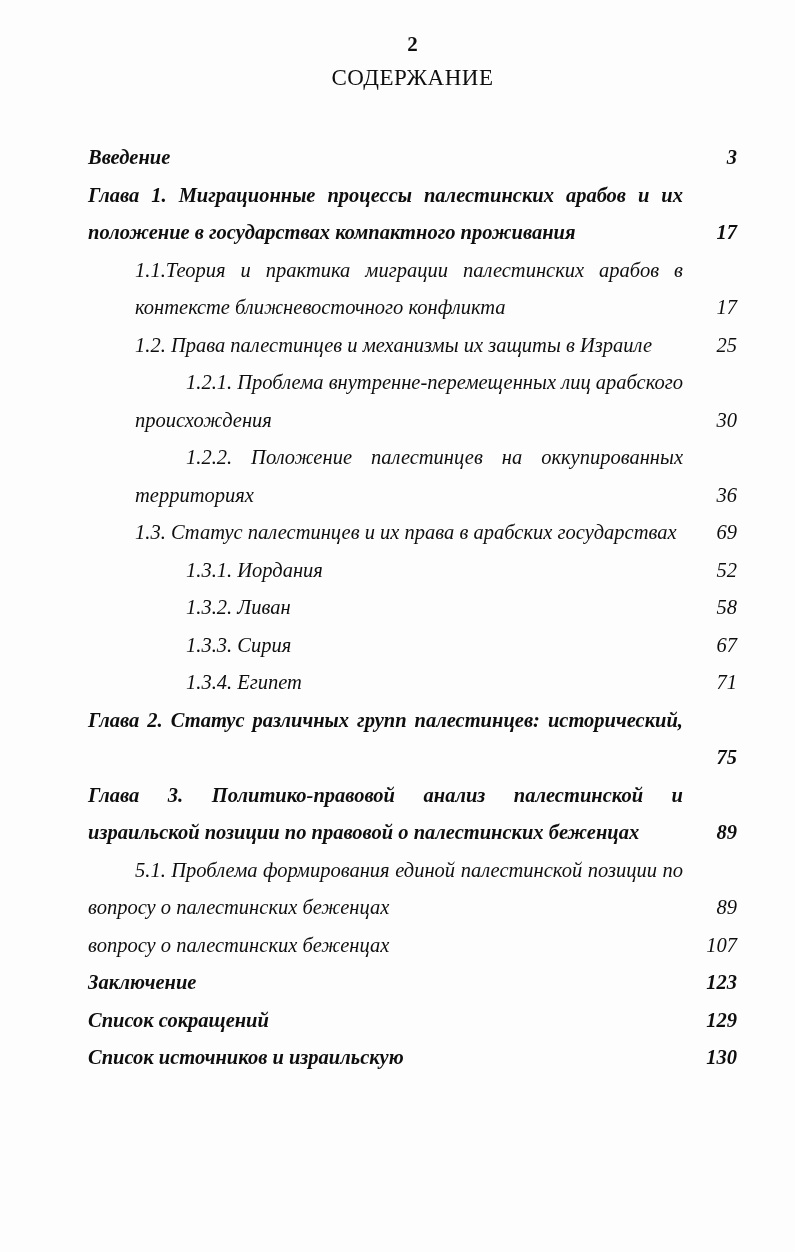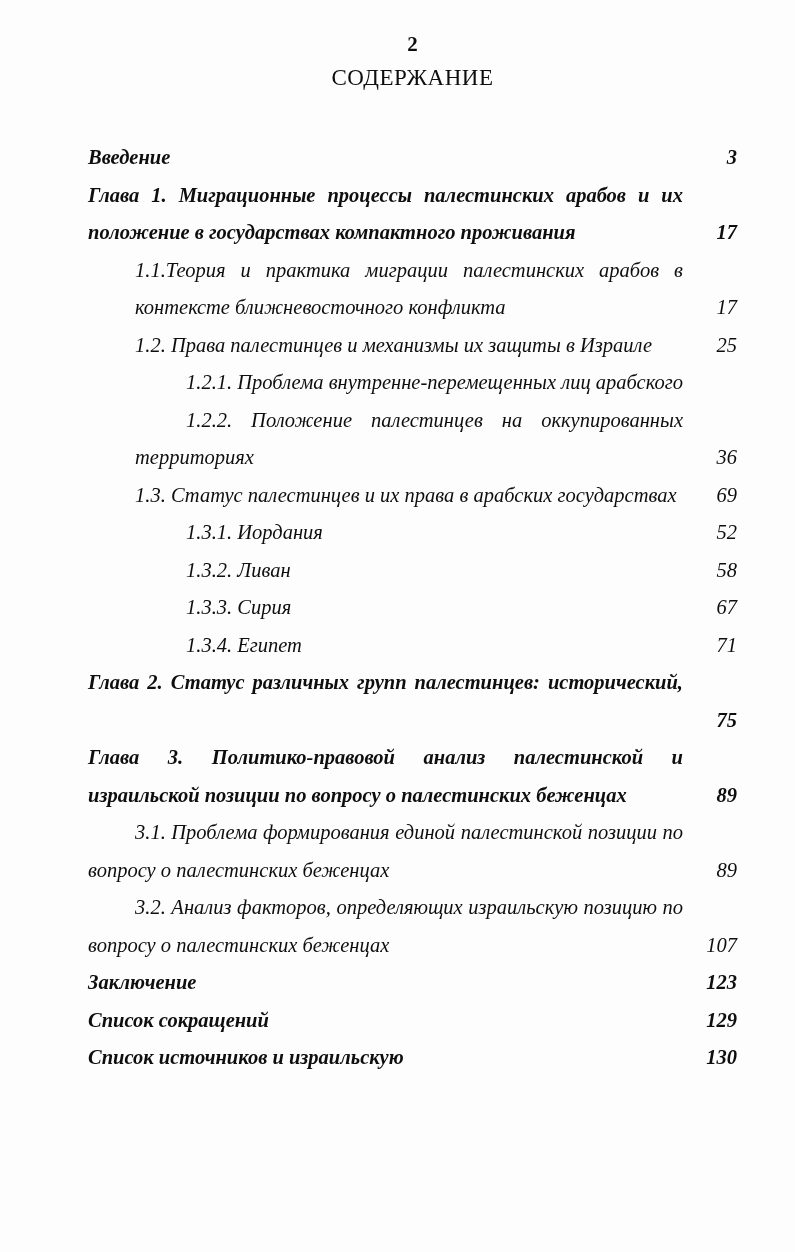--- a/index.html
+++ b/index.html
@@ -100,20 +100,24 @@
     <span class="p">17</span>
   </div>
       <div class="row ind-1">
     <span class="t">1.2. Права палестинцев и механизмы их защиты в Израиле</span>
     <span class="p">25</span>
   </div>
       <div class="row ind-2 just">
     <span class="t">1.2.1. Проблема внутренне-перемещенных лиц арабского</span>
     
   </div>
+      <div class="row ind-1">
+    <span class="t">происхождения</span>
+    <span class="p">30</span>
+  </div>
       <div class="row ind-2 just">
     <span class="t">1.2.2. Положение палестинцев на оккупированных</span>
     
   </div>
       <div class="row ind-1">
     <span class="t">территориях</span>
     <span class="p">36</span>
   </div>
       <div class="row ind-1">
     <span class="t">1.3. Статус палестинцев и их права в арабских государствах</span>
@@ -140,34 +144,30 @@
     
   </div>
       <div class="row ind-0 b">
     <span class="p">75</span>
   </div>
       <div class="row ind-0 b just">
     <span class="t">Глава 3. Политико-правовой анализ палестинской и</span>
     
   </div>
       <div class="row ind-0 b">
-    <span class="t">израильской позиции по вопросу о палестинских беженцах</span>
+    <span class="t">израильской позиции по правовой о палестинских беженцах</span>
     <span class="p">89</span>
   </div>
       <div class="row ind-1 just">
-    <span class="t">3.1. Проблема формирования единой палестинской позиции по</span>
+    <span class="t">5.1. Проблема формирования единой палестинской позиции по</span>
     
   </div>
       <div class="row ind-0">
     <span class="t">вопросу о палестинских беженцах</span>
     <span class="p">89</span>
-  </div>
-      <div class="row ind-1 just">
-    <span class="t">3.2. Анализ факторов, определяющих израильскую позицию по</span>
-    
   </div>
       <div class="row ind-0">
     <span class="t">вопросу о палестинских беженцах</span>
     <span class="p">107</span>
   </div>
       <div class="row ind-0 b">
     <span class="t">Заключение</span>
     <span class="p">123</span>
   </div>
       <div class="row ind-0 b">

